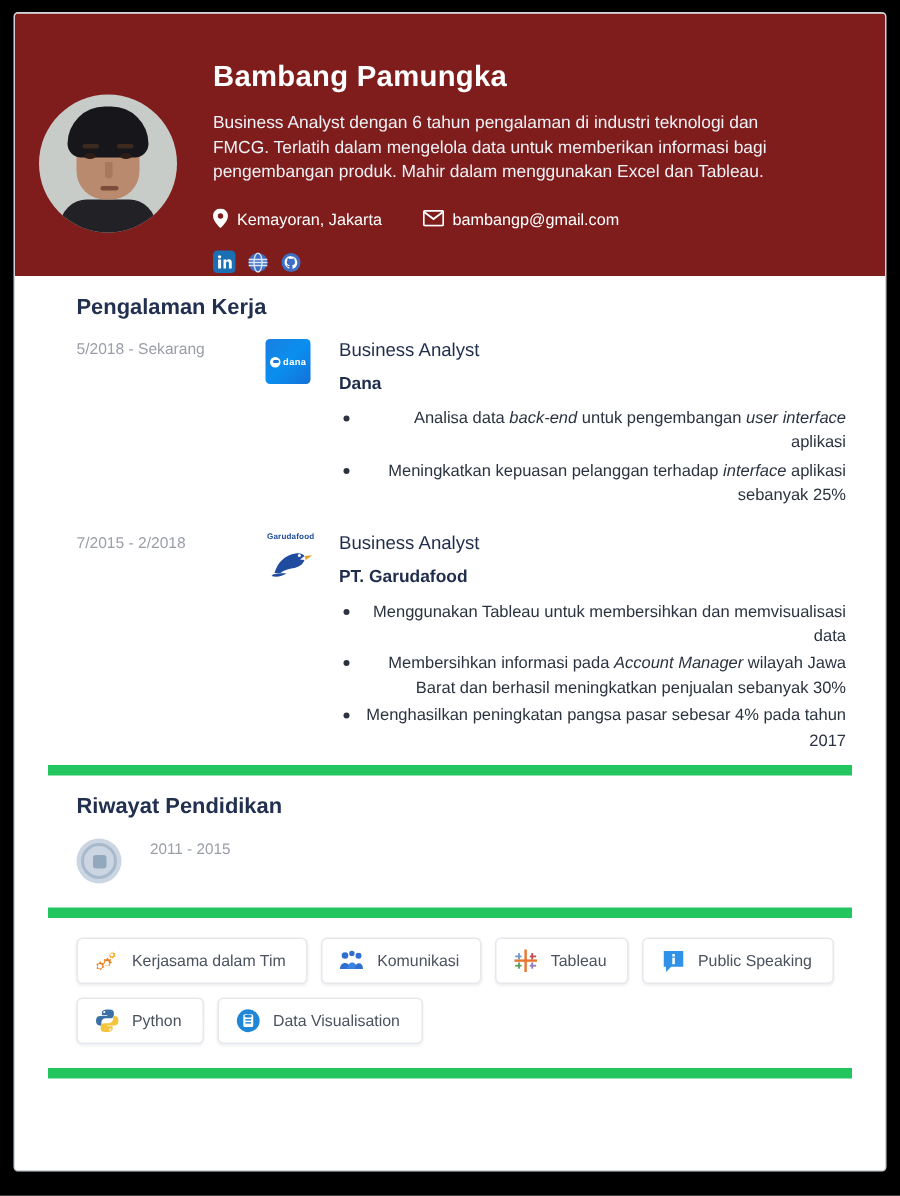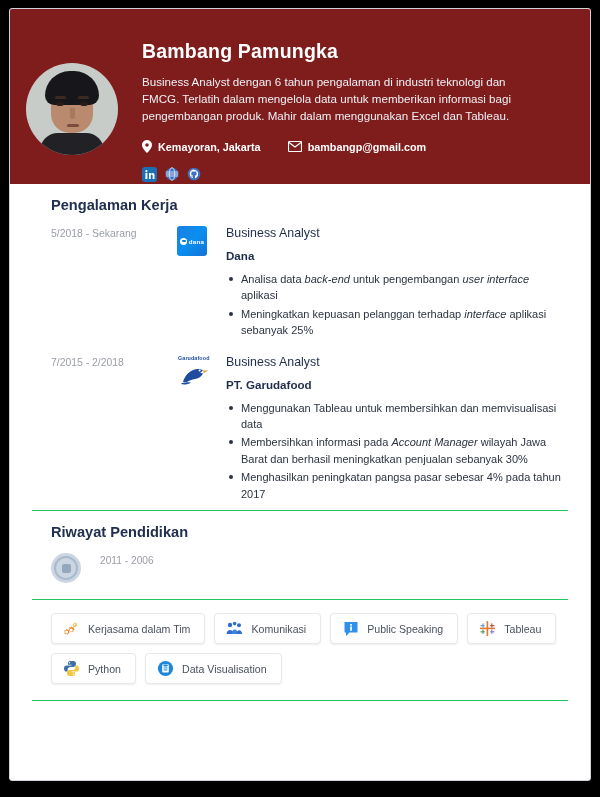--- a/index.html
+++ b/index.html
@@ -92,37 +92,37 @@
     max-width: 375px;
   }
   .contact-row {
     display: flex;
     align-items: center;
     margin-top: 15px;
     gap: 27px;
   }
   .contact-item {
     display: flex; align-items: center;
-    color: #ffffff; font-size: 10.8px; font-weight: bold;
+    color: #ffffff; font-size: 10.8px;
   }
   .contact-item svg { margin-right: 6px; flex: 0 0 auto; }
   .social-row { display: flex; gap: 7px; margin-top: 12px; }
   .social-ico {
     width: 15px; height: 15px;
     border-radius: 3px;
     display: flex; align-items: center; justify-content: center;
   }
   .social-ico.li { background: #1b6fb5; }
   .social-ico.web { background: transparent; }
   .social-ico.gh { background: transparent; }
 
   
   .body { padding: 0 22px; }
   .section { padding-top: 13px; }
-  .section + .section { border-top: 1px solid #22c55e; }
+  .section + .section { border-top: 7px solid #22c55e; }
   .sec-title {
     color: #22304f;
     font-size: 14.6px;
     font-weight: bold;
     margin-left: 19px;
     margin-bottom: 13px;
   }
 
   
   .exp-row { display: flex; margin-bottom: 6px; }
@@ -136,21 +136,21 @@
   .exp-logo { flex: 0 0 49px; }
   .exp-main { flex: 1; padding-right: 4px; }
   .job-title {
     color: #1f2d4d; font-size: 12.4px; font-weight: normal;
     margin-bottom: 9px;
   }
   .job-company {
     color: #1f2d4d; font-size: 11.6px; font-weight: bold;
     margin-bottom: 9px;
   }
-  .bullets { list-style: none; }
+  .bullets { list-style: none; text-align: right; }
   .bullets li {
     position: relative;
     color: #2b3340;
     font-size: 11px;
     line-height: 16.4px;
     padding-left: 15px;
     margin-bottom: 2px;
   }
   .bullets li::before {
     content: "";
@@ -341,21 +341,21 @@
         </div>
       </div>
     </div>
 
     <div class="section">
       <div class="sec-title">Riwayat Pendidikan</div>
       <div class="edu-row">
         <div class="edu-logo">
           <div class="logo-ugm"></div>
         </div>
-        <div class="edu-date">2011 - 2006</div>
+        <div class="edu-date">2011 - 2015</div>
       </div>
       <div class="spacer"></div>
     </div>
 
     <div class="section">
       <div class="chips">
 
         <div class="chip">
           <span class="ci">
             <svg width="17" height="16" viewBox="0 0 17 16">
@@ -375,31 +375,20 @@
             <svg width="17" height="15" viewBox="0 0 17 15">
                 <circle cx="4" cy="4" r="2.2" fill="#2f6fd0"></circle>
                 <circle cx="8.6" cy="2.6" r="1.8" fill="#2f6fd0"></circle>
                 <circle cx="13" cy="4.2" r="2" fill="#2f6fd0"></circle>
                 <path d="M0.6 13c0-2.6 1.6-4 3.4-4s3.4 1.4 3.4 4z" fill="#2f6fd0"></path>
                 <path d="M5.6 13c0-2.8 1.5-4.4 3.2-4.4s3.2 1.6 3.2 4.4z" fill="#3c82e0"></path>
                 <path d="M10.6 13c0-2.5 1.2-3.8 2.7-3.8s2.7 1.3 2.7 3.8z" fill="#2f6fd0"></path>
               </svg>
           </span>
           <span class="cl">Komunikasi</span>
-        </div>
-
-        <div class="chip">
-          <span class="ci">
-            <svg width="16" height="16" viewBox="0 0 16 16">
-                <path d="M1.5 1h13v10.5h-8L3 15v-3.5H1.5z" fill="#2f92e8" rx="1"></path>
-                <rect x="7.2" y="3" width="1.7" height="1.7" fill="#ffffff"></rect>
-                <rect x="7.2" y="5.4" width="1.7" height="4.4" fill="#ffffff"></rect>
-              </svg>
-          </span>
-          <span class="cl">Public Speaking</span>
         </div>
 
         <div class="chip">
           <span class="ci">
             <svg width="17" height="17" viewBox="0 0 17 17">
               <rect x="7.6" y="1" width="1.6" height="15" fill="#e8762d"></rect>
               <rect x="1" y="7.6" width="15" height="1.6" fill="#e8762d"></rect>
               <rect x="3.4" y="3.4" width="1.2" height="4.2" fill="#7099c6"></rect>
               <rect x="1.5" y="5" width="4.2" height="1.2" fill="#7099c6"></rect>
               <rect x="12.2" y="3.4" width="1.2" height="4.2" fill="#c0504d"></rect>
@@ -408,20 +397,31 @@
               <rect x="1.5" y="11.2" width="4.2" height="1.2" fill="#5b9b5b"></rect>
               <rect x="12.2" y="9.6" width="1.2" height="4.2" fill="#8e7cc3"></rect>
               <rect x="11.2" y="11.2" width="4.2" height="1.2" fill="#8e7cc3"></rect>
             </svg>
           </span>
           <span class="cl">Tableau</span>
         </div>
 
         <div class="chip">
           <span class="ci">
+            <svg width="16" height="16" viewBox="0 0 16 16">
+                <path d="M1.5 1h13v10.5h-8L3 15v-3.5H1.5z" fill="#2f92e8" rx="1"></path>
+                <rect x="7.2" y="3" width="1.7" height="1.7" fill="#ffffff"></rect>
+                <rect x="7.2" y="5.4" width="1.7" height="4.4" fill="#ffffff"></rect>
+              </svg>
+          </span>
+          <span class="cl">Public Speaking</span>
+        </div>
+
+        <div class="chip">
+          <span class="ci">
             <svg width="17" height="17" viewBox="0 0 17 17">
               <path d="M8.4 1c-2 0-3.5.6-3.5 2v1.8h3.6v.6H3.6C2 5.4 1 6.6 1 8.5s.9 3.1 2.4 3.1h1.2v-2c0-1.5 1.2-2.7 2.8-2.7h3.2c1.3 0 2.3-1 2.3-2.3V3c0-1.2-1.2-2-2.8-2zm-1.9 1c.4 0 .7.3.7.7s-.3.7-.7.7a.7.7 0 0 1 0-1.4z" fill="#3b6fa6"></path>
               <path d="M8.6 16c2 0 3.5-.6 3.5-2v-1.8H8.5v-.6h4.9c1.6 0 2.6-1.2 2.6-3.1s-.9-3.1-2.4-3.1h-1.2v2c0 1.5-1.2 2.7-2.8 2.7H6.4c-1.3 0-2.3 1-2.3 2.3V14c0 1.2 1.2 2 2.8 2zm1.9-1a.7.7 0 1 1 0-1.4.7.7 0 0 1 0 1.4z" fill="#f2c53d"></path>
             </svg>
           </span>
           <span class="cl">Python</span>
         </div>
 
         <div class="chip">
           <span class="ci">

